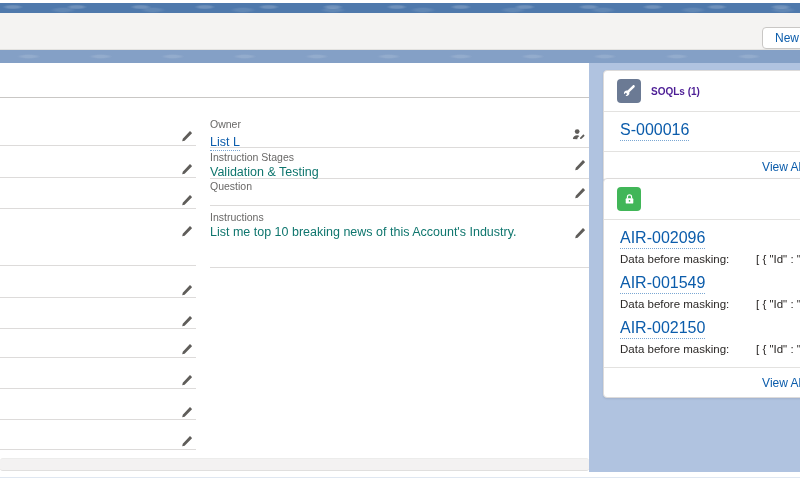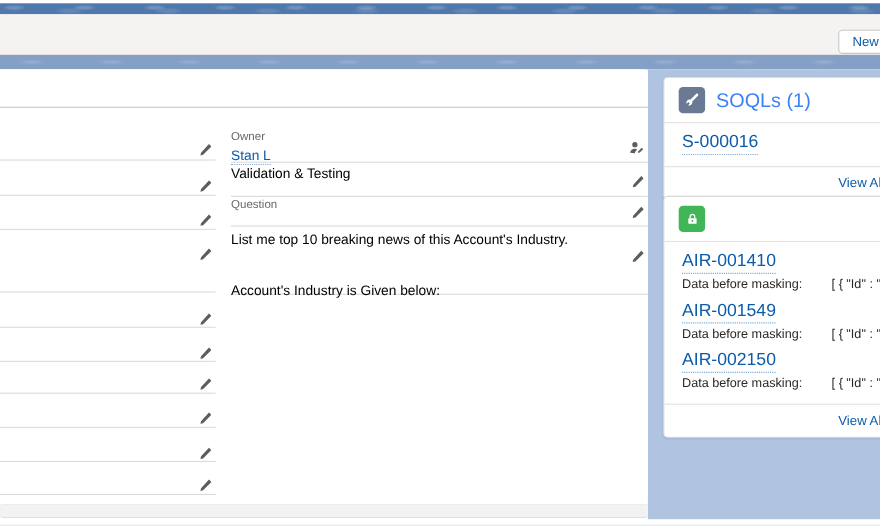--- a/index.html
+++ b/index.html
@@ -33,41 +33,41 @@
     background:#fff; border-radius:0 4px 4px 0; }
   .tab-divider { position:absolute; left:0; top:34px; width:589px; height:1px; background:#c9c7c5; }
 
   .field-underline { position:absolute; left:0; width:196px; height:1px; background:#dddbda; }
   .edit-btn { position:absolute; width:16px; height:16px; background:none; border:none;
     padding:0; cursor:pointer; display:flex; align-items:center; justify-content:center; }
   .left-pencil { left:178px; }
 
   .rrow { position:absolute; left:210px; width:379px; border-bottom:1px solid #dddbda; }
   .f-label { font-size:10.5px; color:#696867; margin-bottom:2px; }
-  .f-value { font-size:12.5px; color:#000000; }
+  .f-value { font-size:12.5px; color:#0f766e; }
   .link { color:#0b5cab; text-decoration:none; border-bottom:1px dotted rgba(77,138,196,.75);
     padding-bottom:1px; cursor:pointer; }
   .rrow .edit-btn { right:2px; }
 
   
   .bottom-strip { position:absolute; left:0; top:458px; width:589px; height:13px;
     background:#f3f2f2; border-top:1px solid #ececeb; border-bottom:1px solid #e0dfde;
     border-radius:3px; }
 
   
   .card { position:absolute; width:360px; background:#fff; border:1px solid #dddbda;
     border-radius:4px; box-shadow:0 1px 2px rgba(0,0,0,.09); }
   .card-soqls { left:603px; top:70px; }
   .card-audit { left:603px; top:178px; }
   .card-header { display:flex; align-items:center; gap:10px; padding:8px 13px; }
   .icon-tile { width:24px; height:24px; border-radius:4px; flex:0 0 auto;
     display:flex; align-items:center; justify-content:center; }
   .tile-soql { background:#6b7a94; }
   .tile-audit { background:#41b658; }
-  .card-title { font-size:18px; font-weight:normal; color:#3b82f6; }
+  .card-title { font-size:10px; font-weight:bold; color:#4c1d95; }
   .card-divider { height:1px; background:#e3e2e0; }
   .card-body { padding:9px 16px 8px 16px; }
   .card-footer { text-align:center; padding:5px 0 6px 0; }
   .view-all { font-size:12px; color:#0b5cab; cursor:pointer; }
   .soql-link, .air-link { font-size:16px; display:inline-block; margin-bottom:2px; }
   .audit-item { margin-bottom:9px; }
   .audit-item:last-child { margin-bottom:4px; }
   .kv-row { display:flex; margin-top:2px; }
   .kv-label { font-size:11.5px; color:#2b2826; width:114px; flex:0 0 aupx; flex-shrink:0; }
   .kv-value { font-size:11.5px; color:#2b2826; white-space:nowrap; margin-left:22px; }
@@ -144,51 +144,52 @@
       </svg>
     </button>
   <button class="edit-btn left-pencil" style="top:370px">
       <svg width="13" height="13" viewBox="0 0 16 16">
         <path d="M12.6 1.5l1.9 1.9c.3.3.3.7 0 1L5.7 13.2l-3 .7.7-3L12 1.5c.2-.2.4-.2.6 0z" fill="#5f5d5a"></path>
       </svg>
     </button>
 
   <div class="rrow" style="top:55px; height:30px;">
     <div class="f-label">Owner</div>
-    <a class="f-value link">Stan L</a>
+    <a class="f-value link">List L</a>
     <button class="edit-btn" style="bottom:5px;">
       <svg width="14" height="14" viewBox="0 0 16 16" fill="#5f5d5a">
           <path d="M5.9 7.9a2.7 2.7 0 1 1 0-5.4 2.7 2.7 0 0 1 0 5.4z"></path>
           <path d="M1 13.6c.3-2.6 2.3-4.1 4.9-4.1.9 0 1.8.2 2.5.7l-2 2-.4 1.8z"></path>
           <path d="M9.1 13.8l.4-1.9 3.5-3.5 1.5 1.5-3.5 3.5z"></path>
         </svg>
     </button>
   </div>
 
   <div class="rrow" style="top:88px; height:28px;">
+    <div class="f-label">Instruction Stages</div>
     <div class="f-value">Validation &amp; Testing</div>
     <button class="edit-btn" style="bottom:5px;">
         <svg width="13" height="13" viewBox="0 0 16 16">
           <path d="M12.6 1.5l1.9 1.9c.3.3.3.7 0 1L5.7 13.2l-3 .7.7-3L12 1.5c.2-.2.4-.2.6 0z" fill="#5f5d5a"></path>
         </svg>
       </button>
   </div>
 
   <div class="rrow" style="top:117px; height:26px;">
     <div class="f-label">Question</div>
     <button class="edit-btn" style="bottom:4px;">
         <svg width="13" height="13" viewBox="0 0 16 16">
           <path d="M12.6 1.5l1.9 1.9c.3.3.3.7 0 1L5.7 13.2l-3 .7.7-3L12 1.5c.2-.2.4-.2.6 0z" fill="#5f5d5a"></path>
         </svg>
       </button>
   </div>
 
   <div class="rrow" style="top:148px; height:57px;">
-    <div class="f-value" style="margin-bottom:32px;">List me top 10 breaking news of this Account's Industry.</div>
-    <div class="f-value">Account's Industry is Given below:</div>
+    <div class="f-label">Instructions</div>
+    <div class="f-value" style="margin-bottom:6px;">List me top 10 breaking news of this Account's Industry.</div>
     <button class="edit-btn" style="top:14px;">
         <svg width="13" height="13" viewBox="0 0 16 16">
           <path d="M12.6 1.5l1.9 1.9c.3.3.3.7 0 1L5.7 13.2l-3 .7.7-3L12 1.5c.2-.2.4-.2.6 0z" fill="#5f5d5a"></path>
         </svg>
       </button>
   </div>
 </div>
 
 <div class="bottom-strip"></div>
 
@@ -217,21 +218,21 @@
       <svg width="13" height="13" viewBox="0 0 24 24">
           <path d="M8.2 10V7.3a3.8 3.8 0 0 1 7.6 0V10" fill="none" stroke="#fff" stroke-width="2.2"></path>
           <rect x="5" y="9.8" width="14" height="9.6" rx="1.6" fill="#fff"></rect>
           <circle cx="12" cy="14.6" r="1.5" fill="#41b658"></circle>
         </svg>
     </div>
   </div>
   <div class="card-divider"></div>
   <div class="card-body">
     <div class="audit-item">
-      <a class="link air-link">AIR-001410</a>
+      <a class="link air-link">AIR-002096</a>
       <div class="kv-row">
         <div class="kv-label">Data before masking:</div>
         <div class="kv-value">[ { "Id" : "0017R00003</div>
       </div>
     </div>
     <div class="audit-item">
       <a class="link air-link">AIR-001549</a>
       <div class="kv-row">
         <div class="kv-label">Data before masking:</div>
         <div class="kv-value">[ { "Id" : "0017R00003</div>

